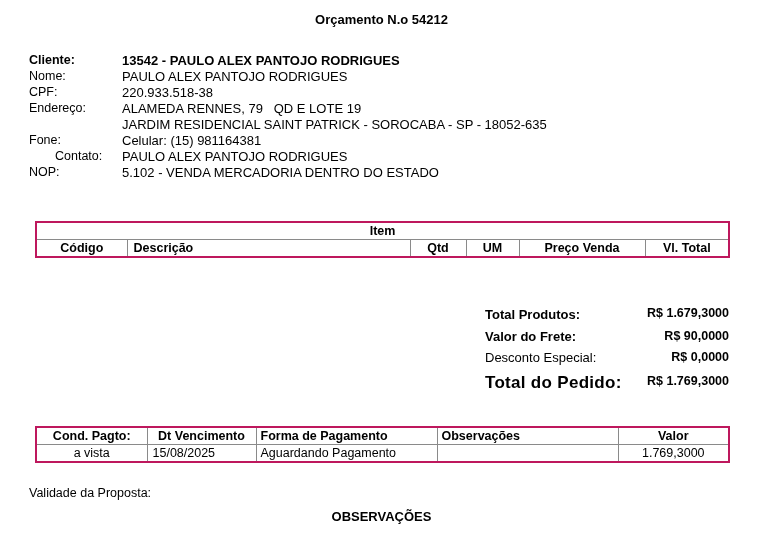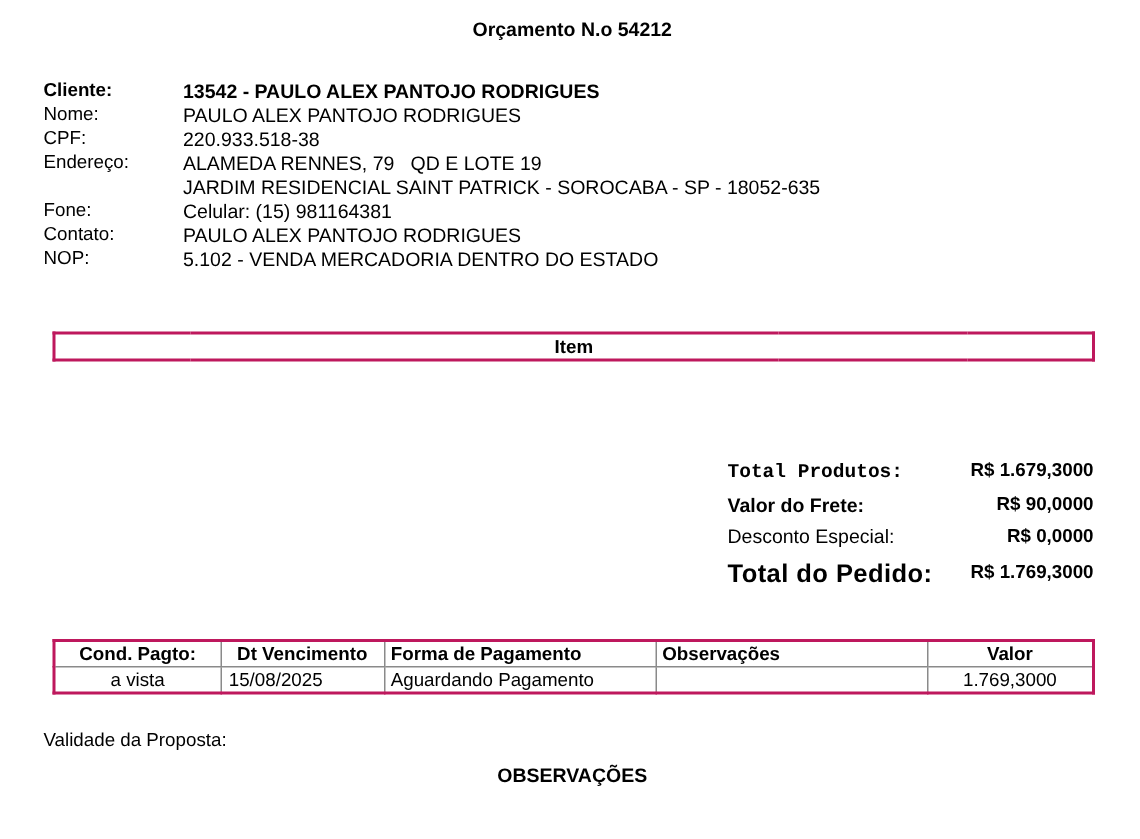--- a/index.html
+++ b/index.html
@@ -76,45 +76,53 @@
   <div class="abs info-value" style="top:85px;">220.933.518-38</div>
 
   <div class="abs info-label" style="top:101px;">Endereço:</div>
   <div class="abs info-value" style="top:101px; white-space:pre;">ALAMEDA RENNES, 79   QD E LOTE 19</div>
 
   <div class="abs info-value" style="top:117px;">JARDIM RESIDENCIAL SAINT PATRICK - SOROCABA - SP - 18052-635</div>
 
   <div class="abs info-label" style="top:133px;">Fone:</div>
   <div class="abs info-value" style="top:133px;">Celular: (15) 981164381</div>
 
-  <div class="abs info-label" style="top:149px;">Contato:</div>
+  <div class="abs info-label" style="top:149px;margin-left:26px;">Contato:</div>
   <div class="abs info-value" style="top:149px;">PAULO ALEX PANTOJO RODRIGUES</div>
 
   <div class="abs info-label" style="top:165px;">NOP:</div>
   <div class="abs info-value" style="top:165px;">5.102 - VENDA MERCADORIA DENTRO DO ESTADO</div>
 </div>
 
 <table class="grid" id="items-table">
   <colgroup>
     <col style="width:91px">
     <col style="width:283px">
     <col style="width:56px">
     <col style="width:53px">
     <col style="width:126px">
     <col style="width:84px">
   </colgroup>
   <tbody>
       <tr>
     <th colspan="6" class="c">Item</th>
   </tr>
+  <tr>
+    <th class="c">Código</th>
+    <th class="l">Descrição</th>
+    <th class="c">Qtd</th>
+    <th class="c">UM</th>
+    <th class="c">Preço Venda</th>
+    <th class="c">Vl. Total</th>
+  </tr>
 </tbody>
   </table>
 
 <div>
-  <div class="abs tot-label" style="top:307px;font-family:Liberation Mono, monospace;">Total Produtos:</div>
+  <div class="abs tot-label" style="top:307px;">Total Produtos:</div>
   <div class="abs tot-value" style="top:306px;">R$ 1.679,3000</div>
 
   <div class="abs tot-label" style="top:329px;">Valor do Frete:</div>
   <div class="abs tot-value" style="top:329px;">R$ 90,0000</div>
 
   <div class="abs tot-label normal" style="top:350px;">Desconto Especial:</div>
   <div class="abs tot-value" style="top:350px;">R$ 0,0000</div>
 
   <div class="abs tot-label big" style="top:373px;">Total do Pedido:</div>
   <div class="abs tot-value" style="top:374px;">R$ 1.769,3000</div>

